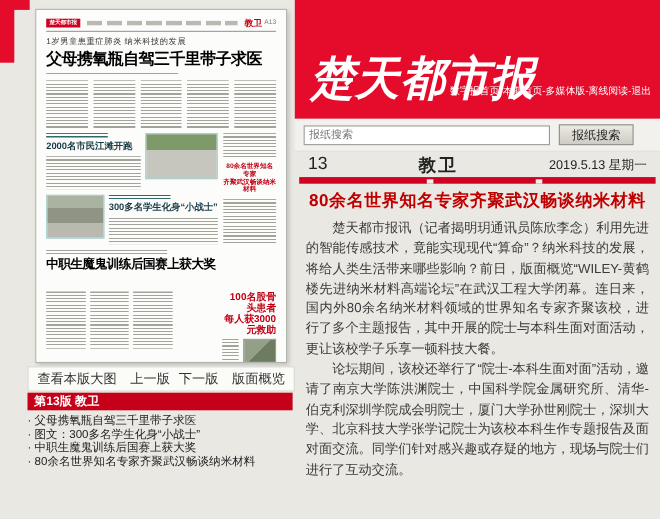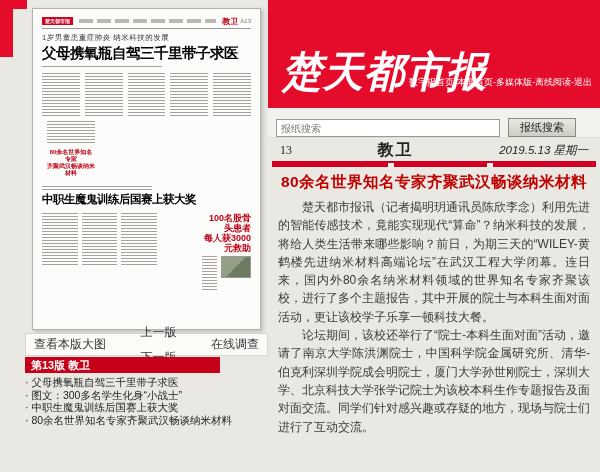--- a/index.html
+++ b/index.html
@@ -49,42 +49,42 @@
   .np-fenceRow { display:flex; margin-top:5px; }
   .np-photo2 { width:47%; height:40px;
     background:linear-gradient(to bottom,#aab3a0 0 30%,#8f9484 30% 65%,#b9b9af 65% 100%);
     border:1px solid #9ec9c9; }
   .np-fenceR { flex:1; padding-left:4px; }
   .np-h4 { font-size:8.5px; font-weight:bold; color:#173a46; white-space:nowrap; }
   .np-h3 { color:#c00014; font-weight:bold; font-size:6px; line-height:7px; margin:4px 0; text-align:center; }
   .np-bottom { margin-top:5px; }
   .np-kick-sim2 { width:110px; height:4px; margin-bottom:2px; }
   .np-h5 { font-size:11.5px; font-weight:bold; color:#000; letter-spacing:-.5px; white-space:nowrap; }
-  .np-botRow { display:flex; margin-top:6px;gap:40px; }
+  .np-botRow { display:flex; margin-top:17px;gap:40px; }
   .np-botCols { width:55%; display:flex; gap:4px; height:52px; }
   .np-botCols > div { flex:1; }
   .np-botR { flex:1; padding-left:5px; }
   .np-h6 { color:#c00014; font-weight:bold; font-size:9px; line-height:10px; text-align:right; }
   .np-botR-in { display:flex; margin-top:3px; }
   .np-botR-sim { flex:1; height:34px; }
   .np-photo3 { width:30px; height:22px; margin-left:4px;
     background:linear-gradient(135deg,#93a087 0 50%,#6d7c61 50% 100%); border:1px solid #999; }
 
   
   .page-nav {
     position:absolute; left:25px; top:333px; width:243px; height:23px;
     background:#fbfbf8; border:1px solid #d6d6d0;
     display:flex; align-items:center; font-size:12px; color:#333; padding:0 8px;
   }
   .page-nav .pn-left { cursor:pointer; }
-  .pn-mid { margin-left:auto; margin-right:auto; display:flex; gap:8px;flex-direction:column; }
+  .pn-mid { margin-left:auto; margin-right:auto; display:flex; gap:8px; }
   .pn-mid span { cursor:pointer; }
   .pn-right { cursor:pointer; }
   .sec-bar {
-    position:absolute; left:25px; top:357px; width:195px; height:16px;
+    position:absolute; left:25px; top:357px; width:241px; height:16px;
     background:#c60018; color:#fff; font-size:11px; font-weight:bold;
     line-height:16px; padding-left:6px;
   }
   .art-list {
     position:absolute; left:25px; top:376px; width:243px;
     list-style:none; font-size:10.5px; line-height:12.7px; color:#1d1d1d;
   }
   .art-list li { cursor:pointer; white-space:nowrap; overflow:hidden; }
   .art-list li::before { content:"· "; }
 
@@ -98,40 +98,40 @@
     letter-spacing:1px; transform:scaleY(1.05);
   }
   .mast-nav1, .mast-nav2 {
     position:absolute; right:8px; color:#fff; font-size:9px; white-space:nowrap; cursor:pointer;
   }
   .mast-nav1 { top:76px;margin-left:48px; }
   .mast-nav2 { top:89px; letter-spacing:.5px; }
 
   .search-row {
     position:absolute; left:0; top:108px; width:332px; height:30px;
-    background:#f2f1ed; display:flex; align-items:flex-end; padding:0 8px;
+    background:#f2f1ed; display:flex; align-items:center; padding:0 8px;
     border-bottom:1px solid #e0dfda;
   }
   .search-input {
     width:224px; height:18px; border:1px solid #9a9a94; background:#fff;
     font-size:10px; color:#999; padding:0 4px; font-family:"Liberation Sans",sans-serif;
   }
   .search-btn {
     margin-left:8px; width:68px; height:19px;
     background:linear-gradient(to bottom,#ece9e2,#cfccc4);
     border:1px solid #8a8a84; font-size:11px; color:#222; cursor:pointer;
     font-family:"Liberation Sans",sans-serif;
   }
   .sec-row {
     position:absolute; left:0; top:140px; width:332px; height:20px;
     display:flex; align-items:center; padding:0 12px; color:#222;
   }
-  .sec-num { font-size:12px;font-family:Liberation Serif, serif; }
+  .sec-num { font-size:16px; }
   .sec-name { margin-left:auto; margin-right:auto; font-size:16px; font-weight:bold; letter-spacing:2px; }
-  .sec-date { font-size:11.5px; white-space:nowrap;font-style:italic; }
+  .sec-date { font-size:11.5px; white-space:nowrap; }
   .red-rule { position:absolute; left:4px; top:161px; width:324px; height:6px; background:#cf0021; }
   .notch { position:absolute; bottom:0; width:6px; height:4px; background:#f0efeb; }
   .notch1 { left:116px; } .notch2 { left:215px; }
   .art-title {
     position:absolute; left:0; top:172px; width:332px; text-align:center;
     color:#c00000; font-weight:bold; font-size:15.5px; letter-spacing:.5px;
   }
   .art-body {
     position:absolute; left:10px; top:198px; width:312px;
     font-size:12px; line-height:18.3px; color:#3a3a3a; text-align:justify;
@@ -157,20 +157,38 @@
   <div class="np-byline sim"></div>
   <div class="np-cols">
     <div class="sim"></div>
     <div class="sim"></div>
     <div class="sim"></div>
     <div class="sim"></div>
     <div class="sim"></div>
   </div>
 
   <div class="np-upper2">
+    <div class="np-main2">
+      <div class="np-mid">
+        <div class="np-midL">
+          <div class="np-kick-sim sim-t"></div>
+          <div class="np-h2">2000名市民江滩开跑</div>
+          <div class="sim" style="height:30px;margin-top:3px;"></div>
+        </div>
+        <div class="np-photo1"></div>
+      </div>
+      <div class="np-fenceRow">
+        <div class="np-photo2"></div>
+        <div class="np-fenceR">
+          <div class="np-kick-sim sim-t"></div>
+          <div class="np-h4">300多名学生化身“小战士”</div>
+          <div class="sim" style="height:24px;margin-top:3px;"></div>
+        </div>
+      </div>
+    </div>
     <div class="np-sideCol">
       <div class="sim" style="height:24px;"></div>
       <div class="np-h3">
         <span>80余名世界知名专家</span><br>
         <span>齐聚武汉畅谈纳米材料</span>
       </div>
       <div class="sim" style="flex:1;"></div>
     </div>
   </div>
 
@@ -196,21 +214,21 @@
     </div>
   </div>
 </div>
 
 <div class="page-nav">
   <span class="pn-left">查看本版大图</span>
   <span class="pn-mid">
     <span>上一版</span>
     <span>下一版</span>
   </span>
-  <span class="pn-right">在线调查</span>
+  <span class="pn-right">版面概览</span>
 </div>
 
 <div class="sec-bar">第13版 教卫</div>
 
 <ul class="art-list">
   <li>父母携氧瓶自驾三千里带子求医</li>
   <li>图文：300多名学生化身“小战士”</li>
   <li>中职生魔鬼训练后国赛上获大奖</li>
   <li>80余名世界知名专家齐聚武汉畅谈纳米材料</li>
 </ul>
@@ -236,16 +254,16 @@
   </div>
 
   <div class="red-rule">
     <span class="notch notch1"></span>
     <span class="notch notch2"></span>
   </div>
 
   <div class="art-title">80余名世界知名专家齐聚武汉畅谈纳米材料</div>
 
   <div class="art-body">
-    <p>楚天都市报讯（记者揭明玥通讯员陈欣李念）利用先进的智能传感技术，竟能实现现代“算命”？纳米科技的发展，将给人类生活带来哪些影响？前日，为期三天的“WILEY-黄鹤楼先进纳米材料高端论坛”在武汉工程大学闭幕。连日来，国内外80余名纳米材料领域的世界知名专家齐聚该校，进行了多个主题报告，其中开展的院士与本科生面对面活动，更让该校学子乐享一顿科技大餐。</p>
+    <p>楚天都市报讯（记者揭明玥通讯员陈欣李念）利用先进的智能传感技术，竟能实现现代“算命”？纳米科技的发展，将给人类生活带来哪些影响？前日，版面概览“WILEY-黄鹤楼先进纳米材料高端论坛”在武汉工程大学闭幕。连日来，国内外80余名纳米材料领域的世界知名专家齐聚该校，进行了多个主题报告，其中开展的院士与本科生面对面活动，更让该校学子乐享一顿科技大餐。</p>
     <p>论坛期间，该校还举行了“院士-本科生面对面”活动，邀请了南京大学陈洪渊院士，中国科学院金属研究所、清华-伯克利深圳学院成会明院士，厦门大学孙世刚院士，深圳大学、北京科技大学张学记院士为该校本科生作专题报告及面对面交流。同学们针对感兴趣或存疑的地方，现场与院士们进行了互动交流。</p>
   </div>
 </div>
 
 </body></html>

